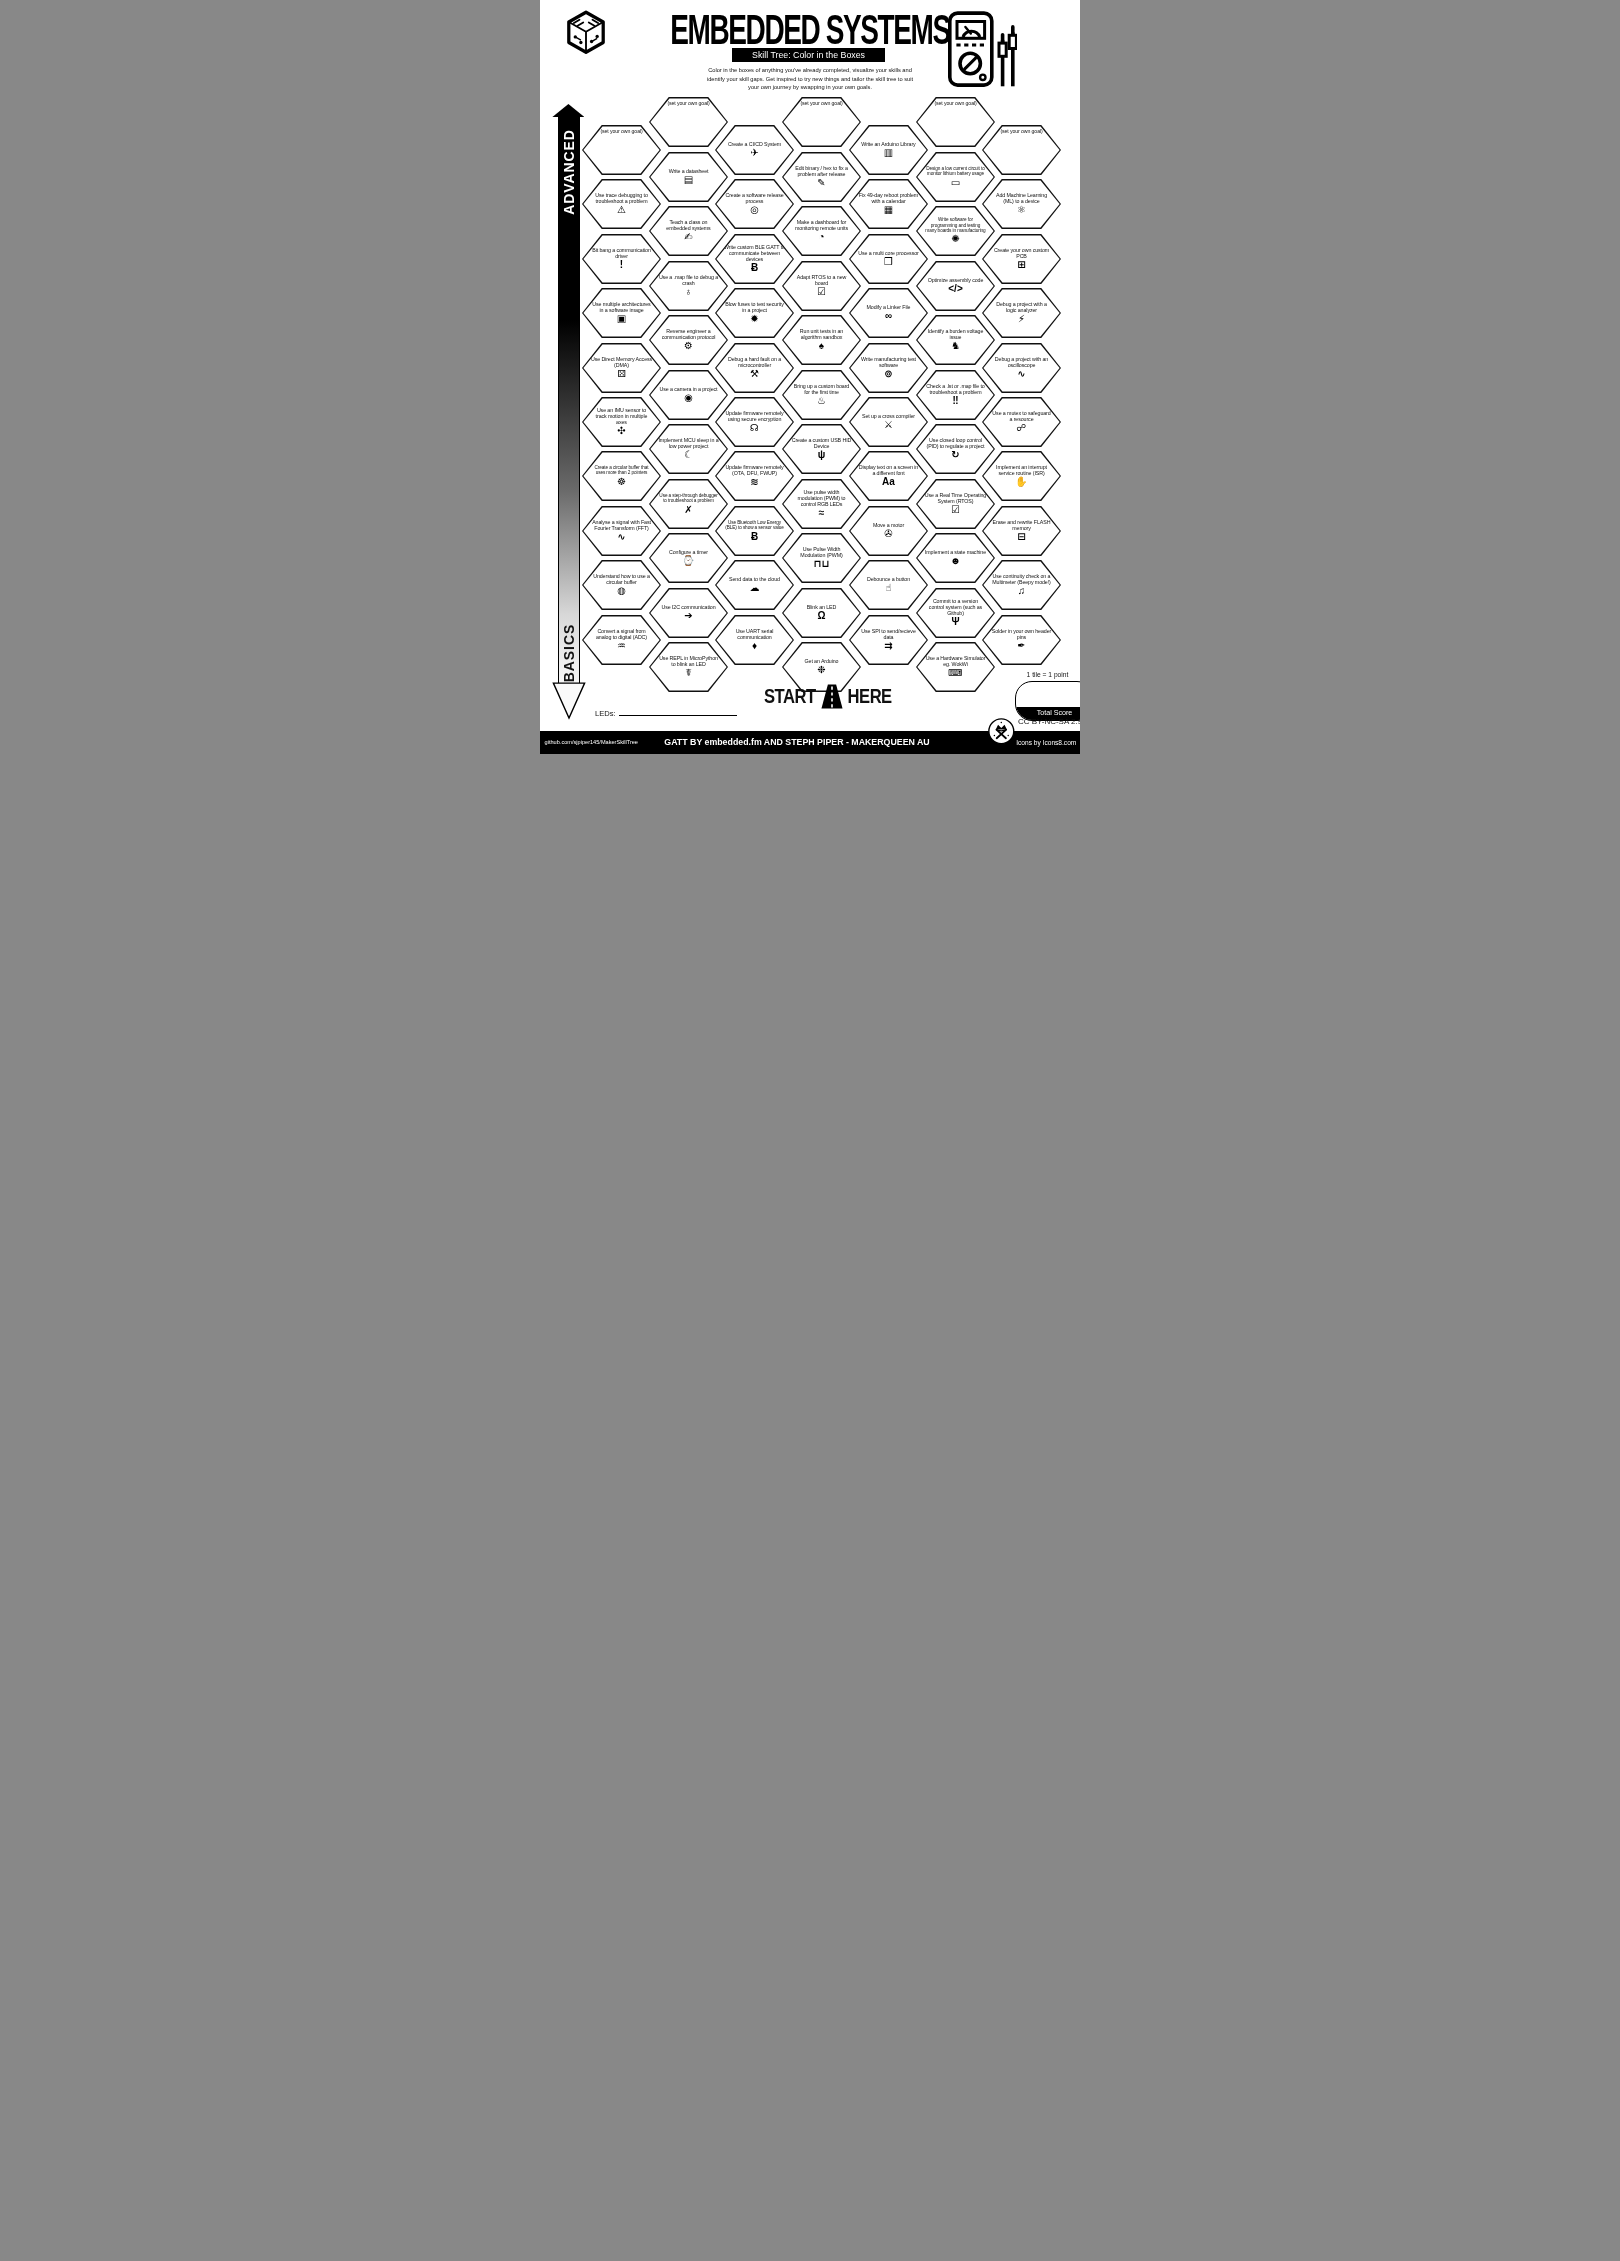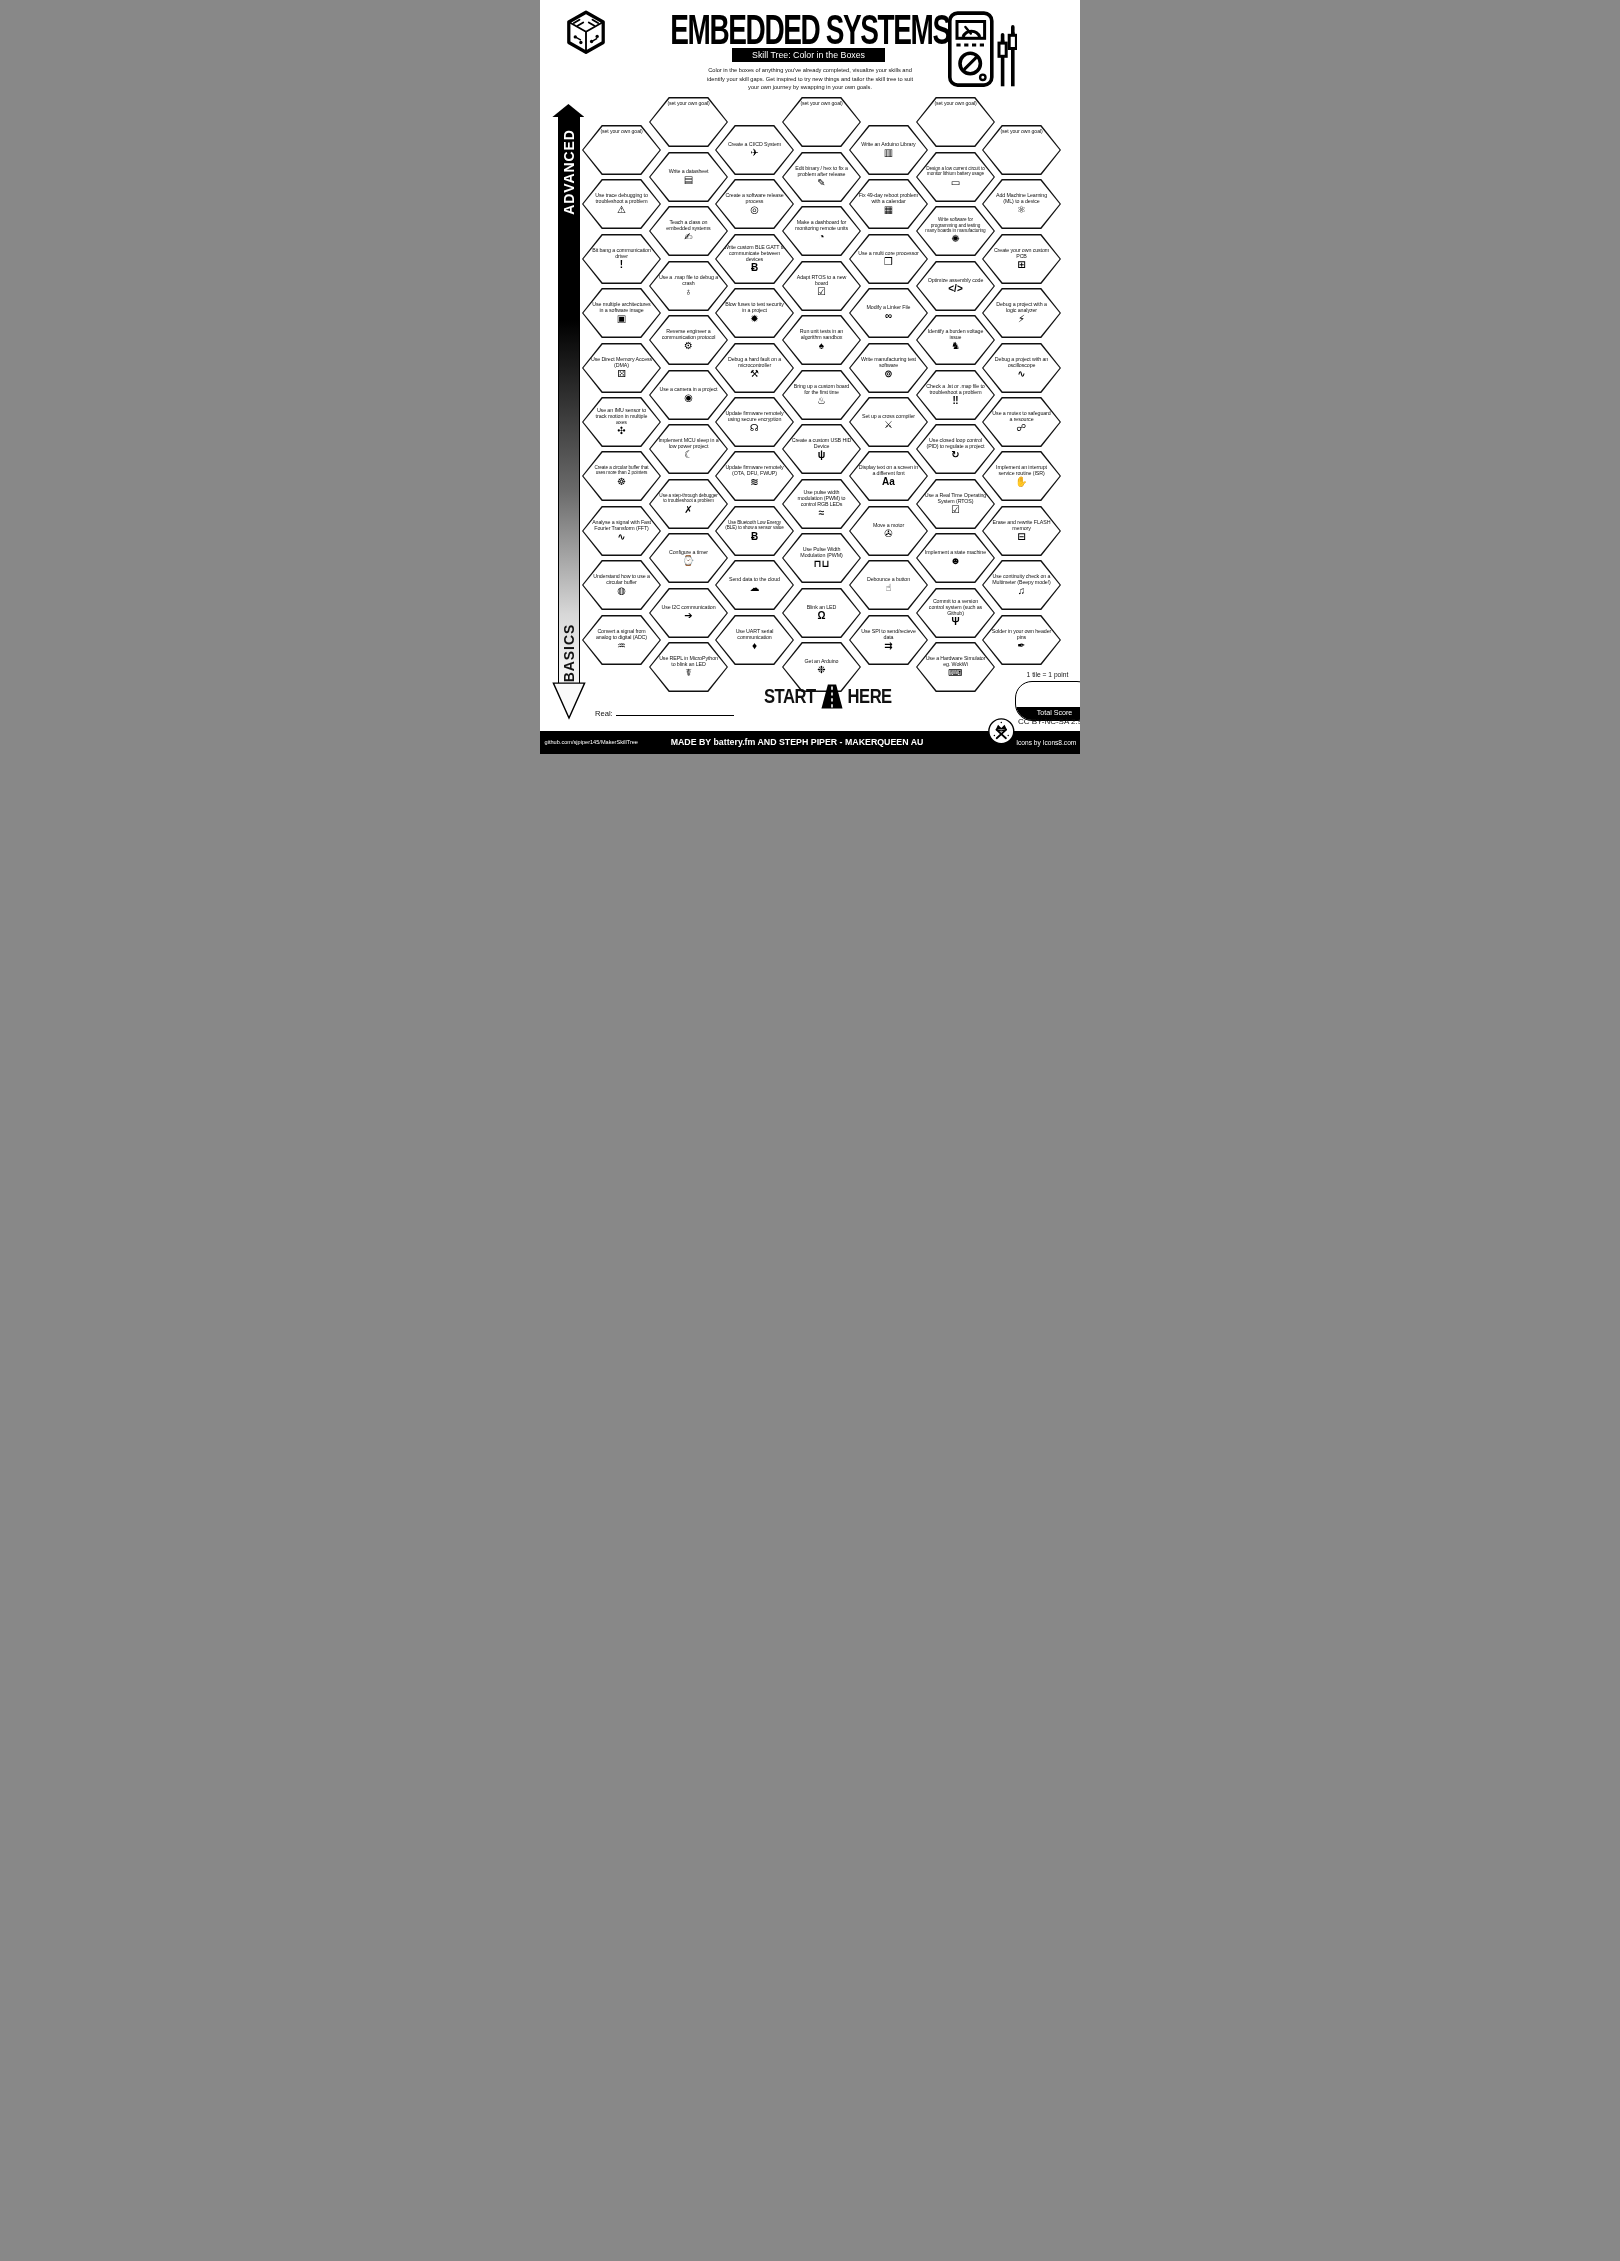--- a/index.html
+++ b/index.html
@@ -696,35 +696,35 @@
     </svg>
     <span class="word">HERE</span>
   </div>
 
   <div class="tile-points">1 tile = 1 point</div>
   <div class="score-box">
     <div class="score-bottom">Total Score</div>
   </div>
 
   <div class="name-row">
-    <span>Real:</span><span class="name-line"></span>
+    <span>LEDs:</span><span class="name-line"></span>
   </div>
 
   <svg class="cc-badge" width="28.6" height="28.6" viewBox="0 0 62 62">
     <circle cx="31" cy="31" r="27" fill="#fff" stroke="#000" stroke-width="3"></circle>
     <path d="M19 27 L24 17 L31 24 L38 17 L43 27 Z" fill="#000"></path>
     <path d="M19 27 Q31 33 43 27" fill="none" stroke="#000" stroke-width="3"></path>
     <line x1="21" y1="46" x2="41" y2="28" stroke="#000" stroke-width="4" stroke-linecap="round"></line>
     <line x1="41" y1="46" x2="21" y2="28" stroke="#000" stroke-width="4" stroke-linecap="round"></line>
     <circle cx="31" cy="12" r="1.6" fill="#000"></circle>
       <circle cx="46" cy="40" r="1.6" fill="#000"></circle>
     <circle cx="16" cy="40" r="1.6" fill="#000"></circle>
   </svg>
   <div class="cc-text">CC BY-NC-SA 2.9</div>
 
   <div class="bottom-bar">
     <span class="bar-left">github.com/sjpiper145/MakerSkillTree</span>
-    <span class="bar-center">MADE BY battery.fm AND STEPH PIPER  -  MAKERQUEEN AU</span>
+    <span class="bar-center">GATT BY embedded.fm AND STEPH PIPER  -  MAKERQUEEN AU</span>
     <span class="bar-right">Icons by Icons8.com</span>
   </div>
 
 </div>
 
 
 </body></html>

